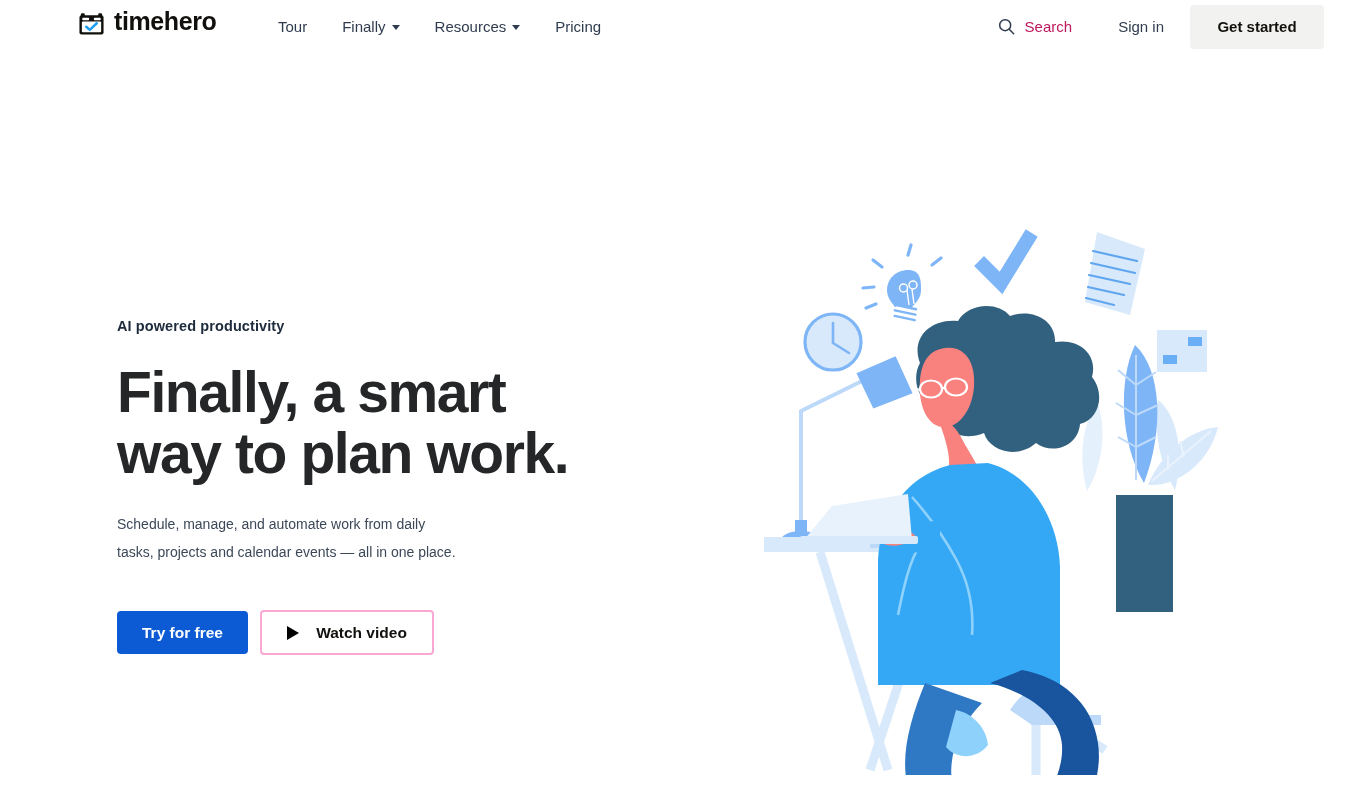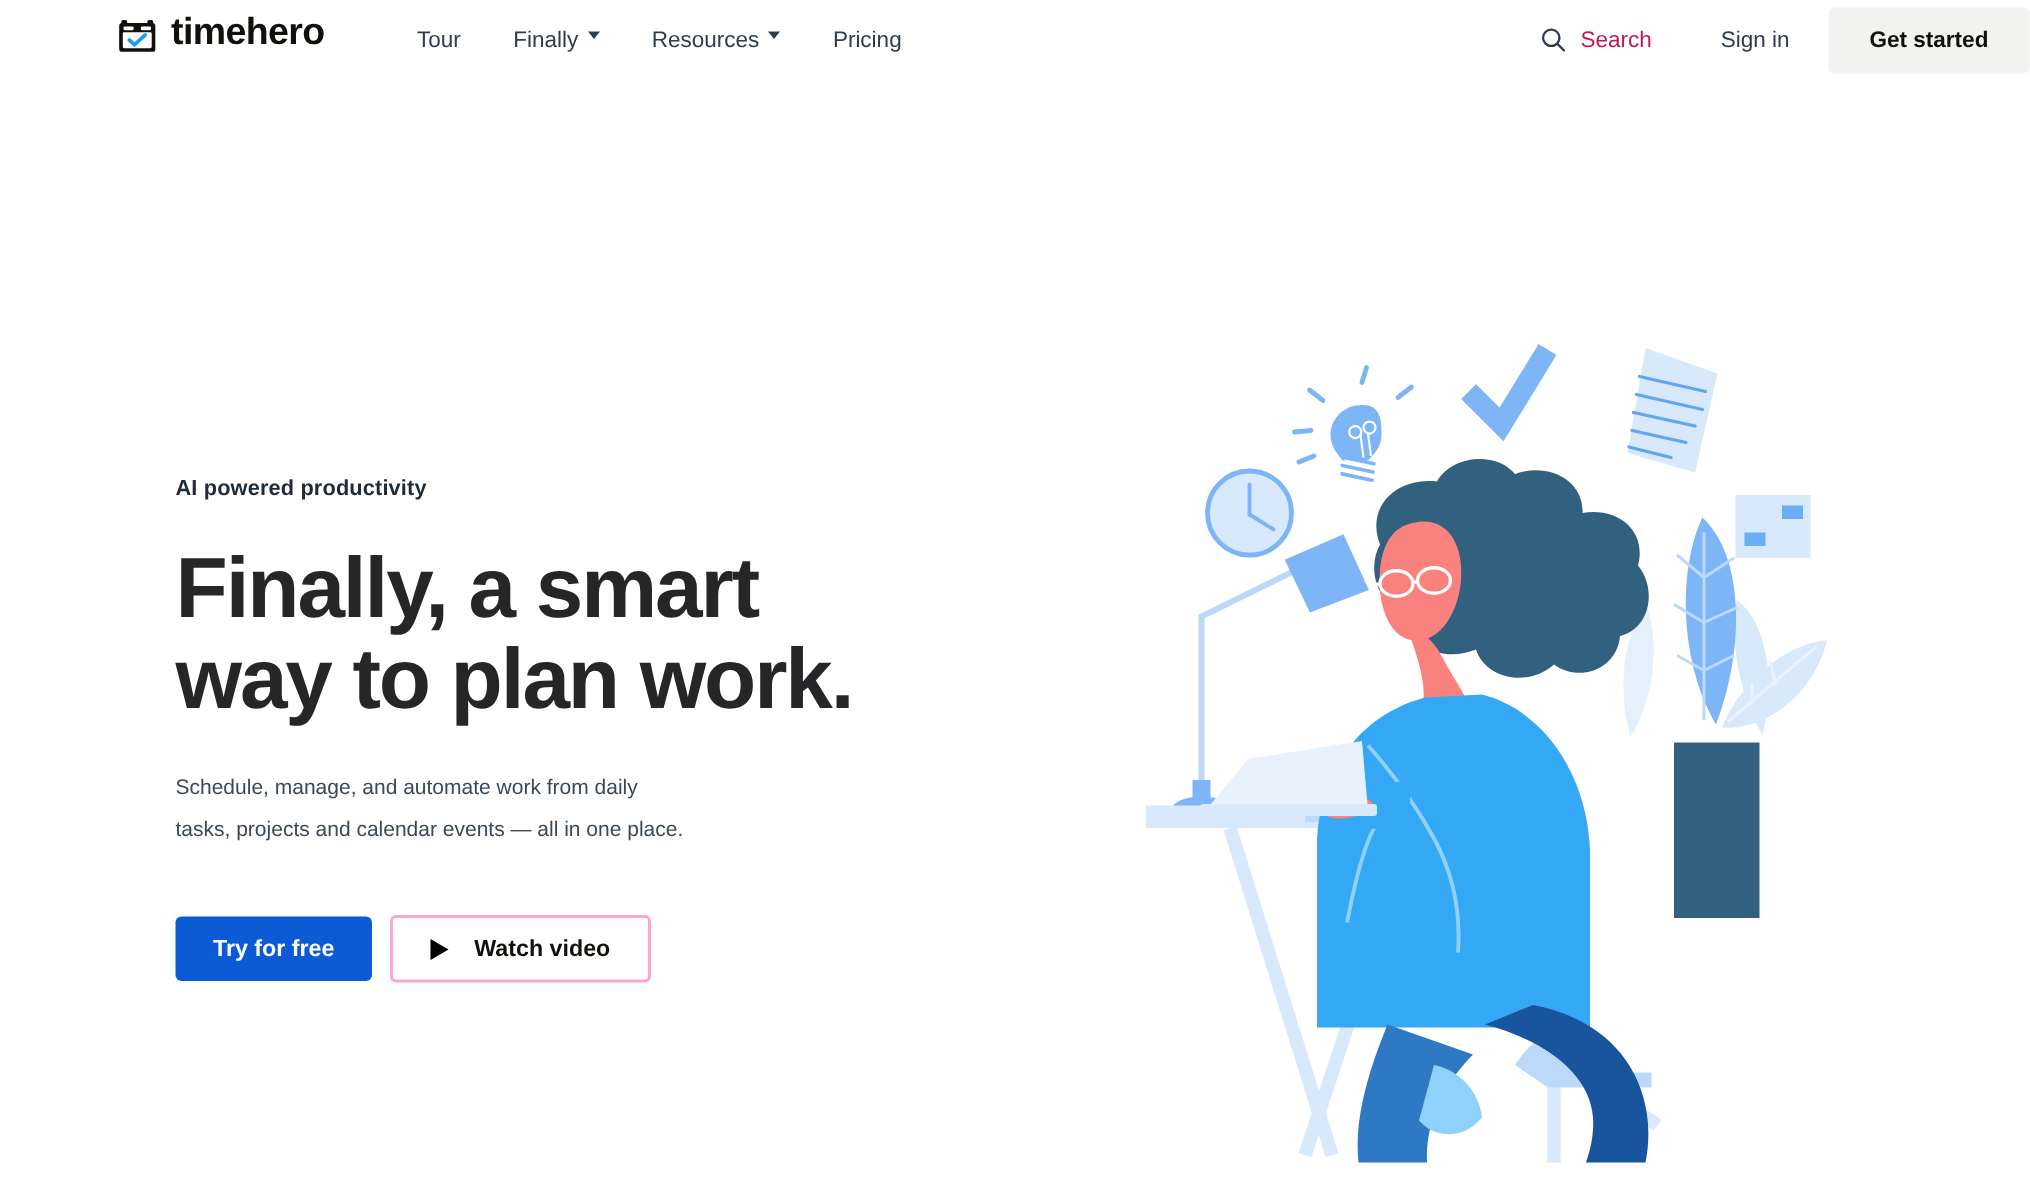--- a/index.html
+++ b/index.html
@@ -45,20 +45,21 @@
     top: 0;
     height: 53px;
     display: flex;
     align-items: center;
     gap: 35px;
   }
   .nav-item {
     font-size: 15px;
     color: #2f3c4e;
     display: flex;
+    align-items: center;
     gap: 6px;
     cursor: pointer;
     line-height: 1;
     white-space: nowrap;
   }
   .caret {
     display: inline-block;
     width: 0; height: 0;
     border-left: 4.5px solid transparent;
     border-right: 4.5px solid transparent;
@@ -93,20 +94,21 @@
     width: 134px;
     height: 44px;
     background: #f2f2f0;
     border: none;
     border-radius: 4px;
     font-family: "Liberation Sans", sans-serif;
     font-size: 15px;
     font-weight: 700;
     color: #12100c;
     cursor: pointer;
+    margin-right: 29px;
     display: flex;
     align-items: center;
     justify-content: center;
   }
 
   
   .hero-left {
     position: absolute;
     left: 117px;
     top: 318px;

